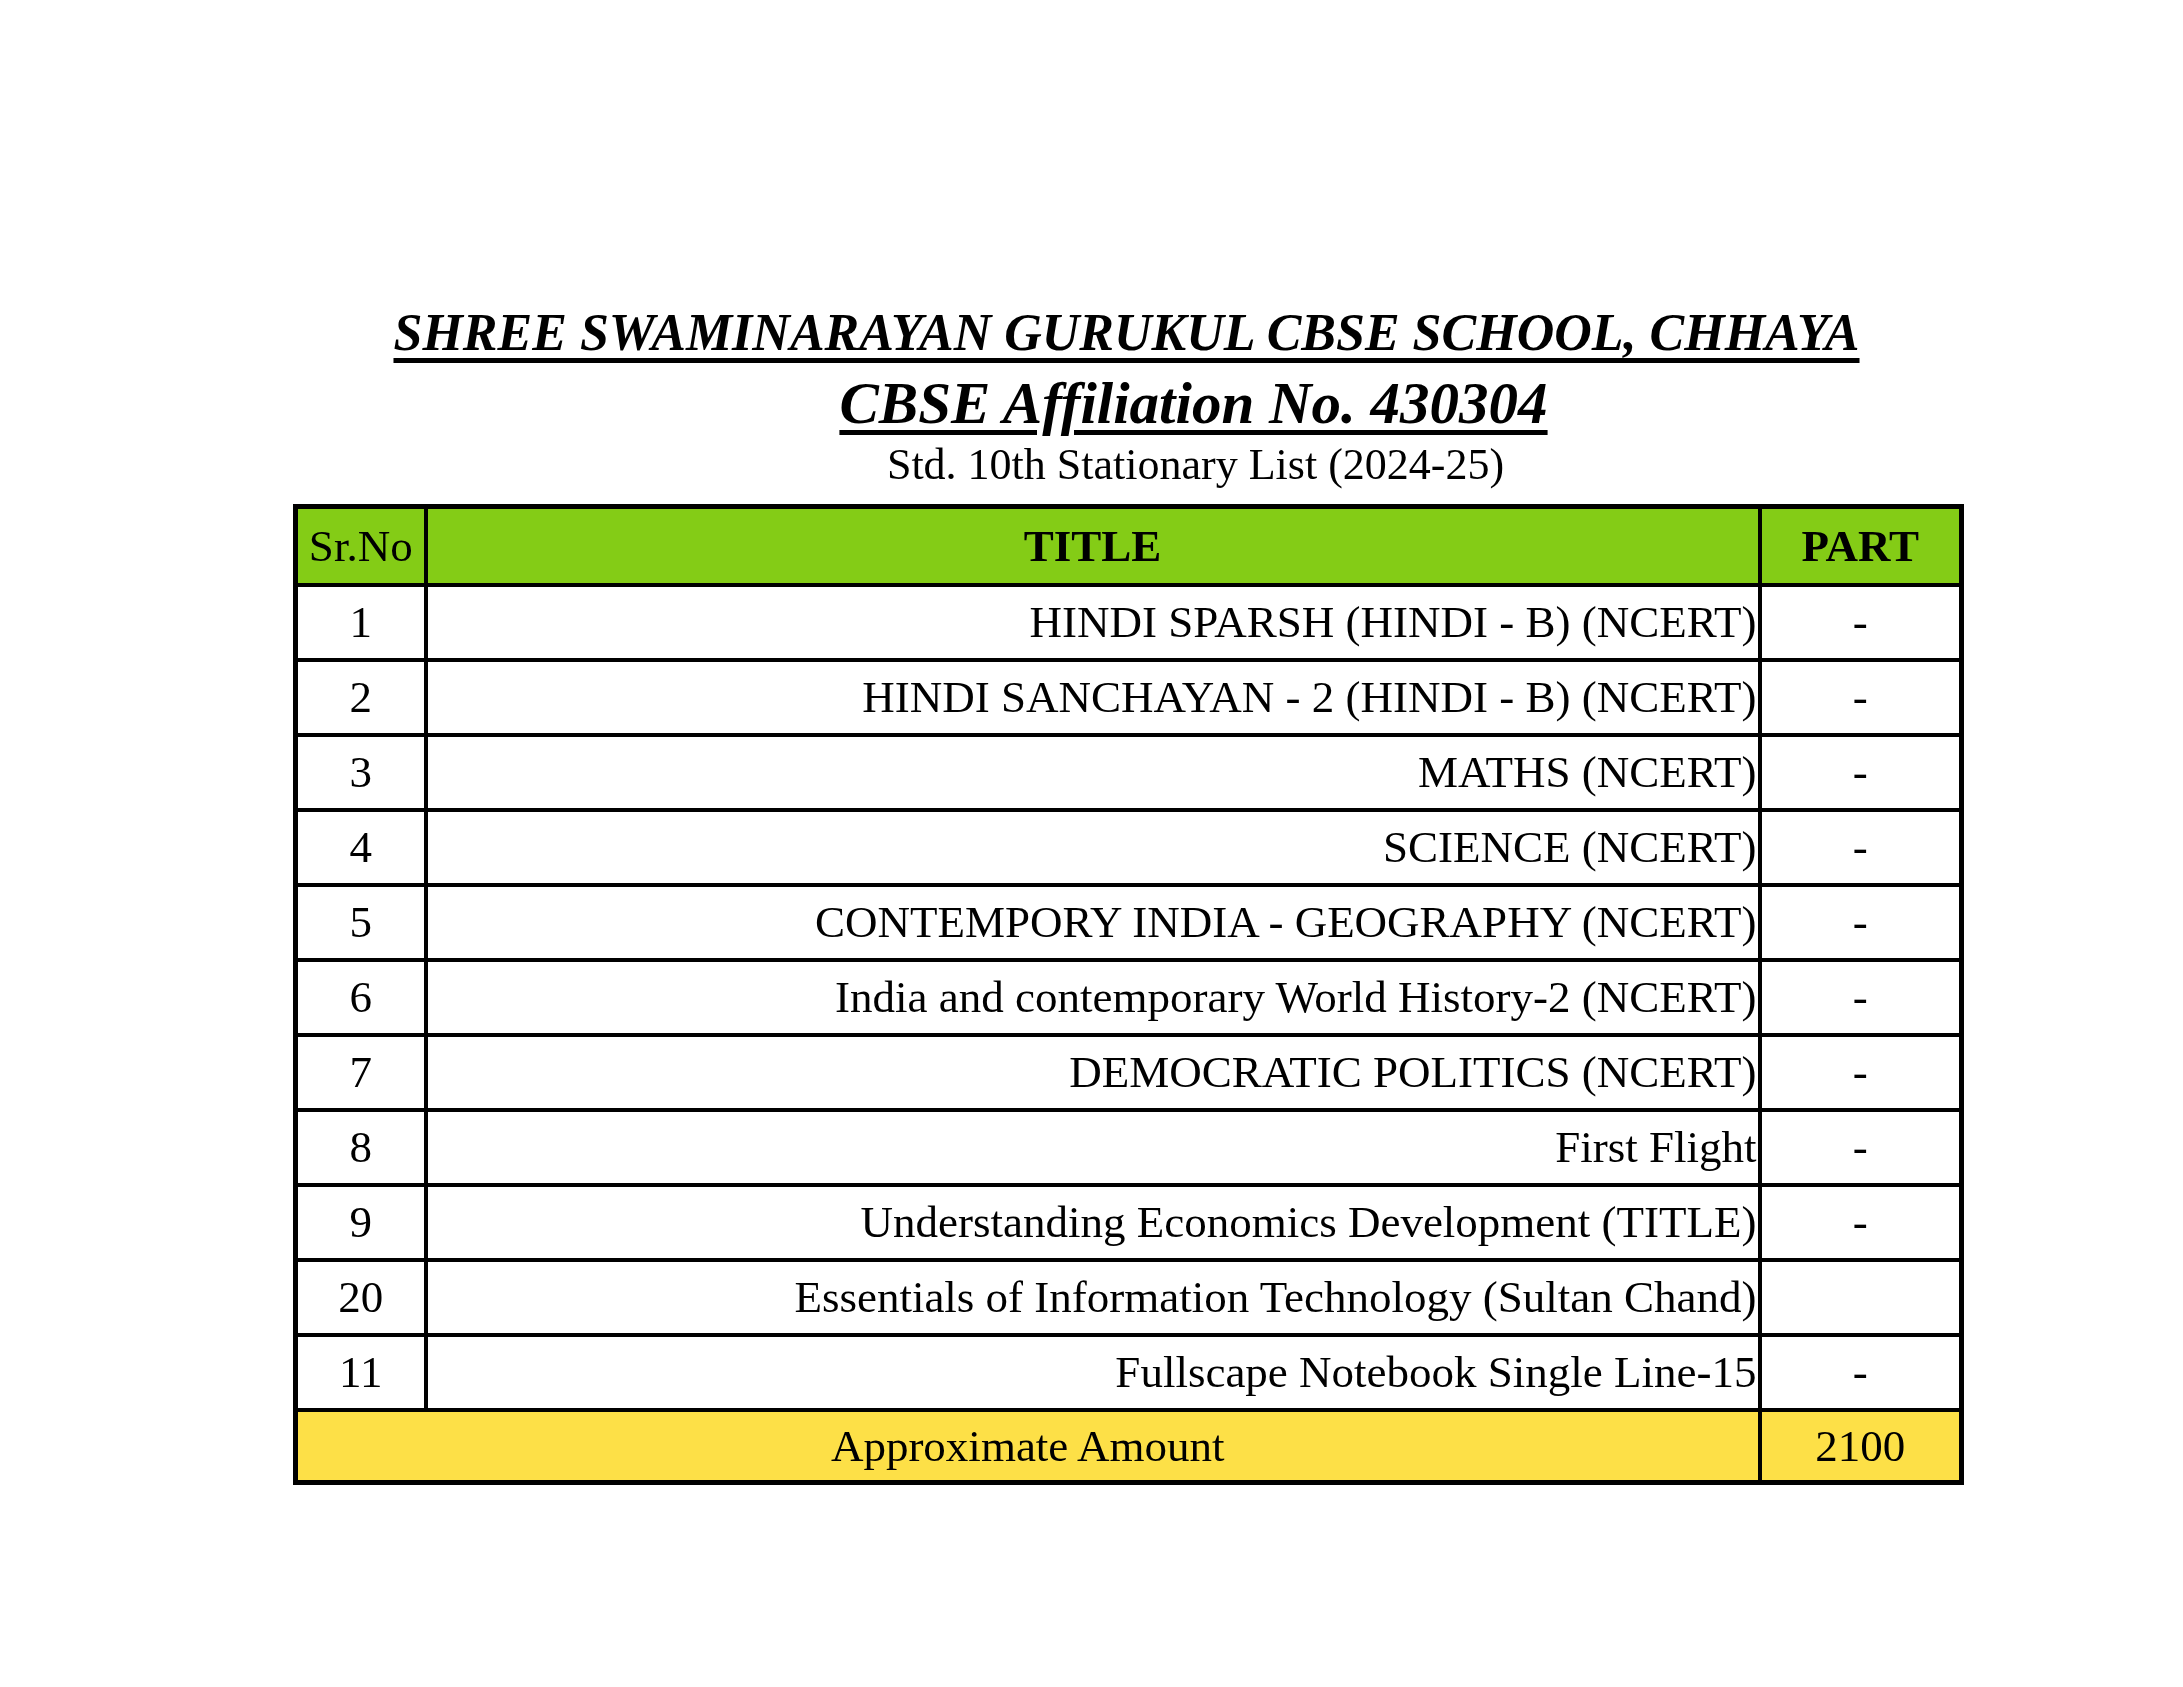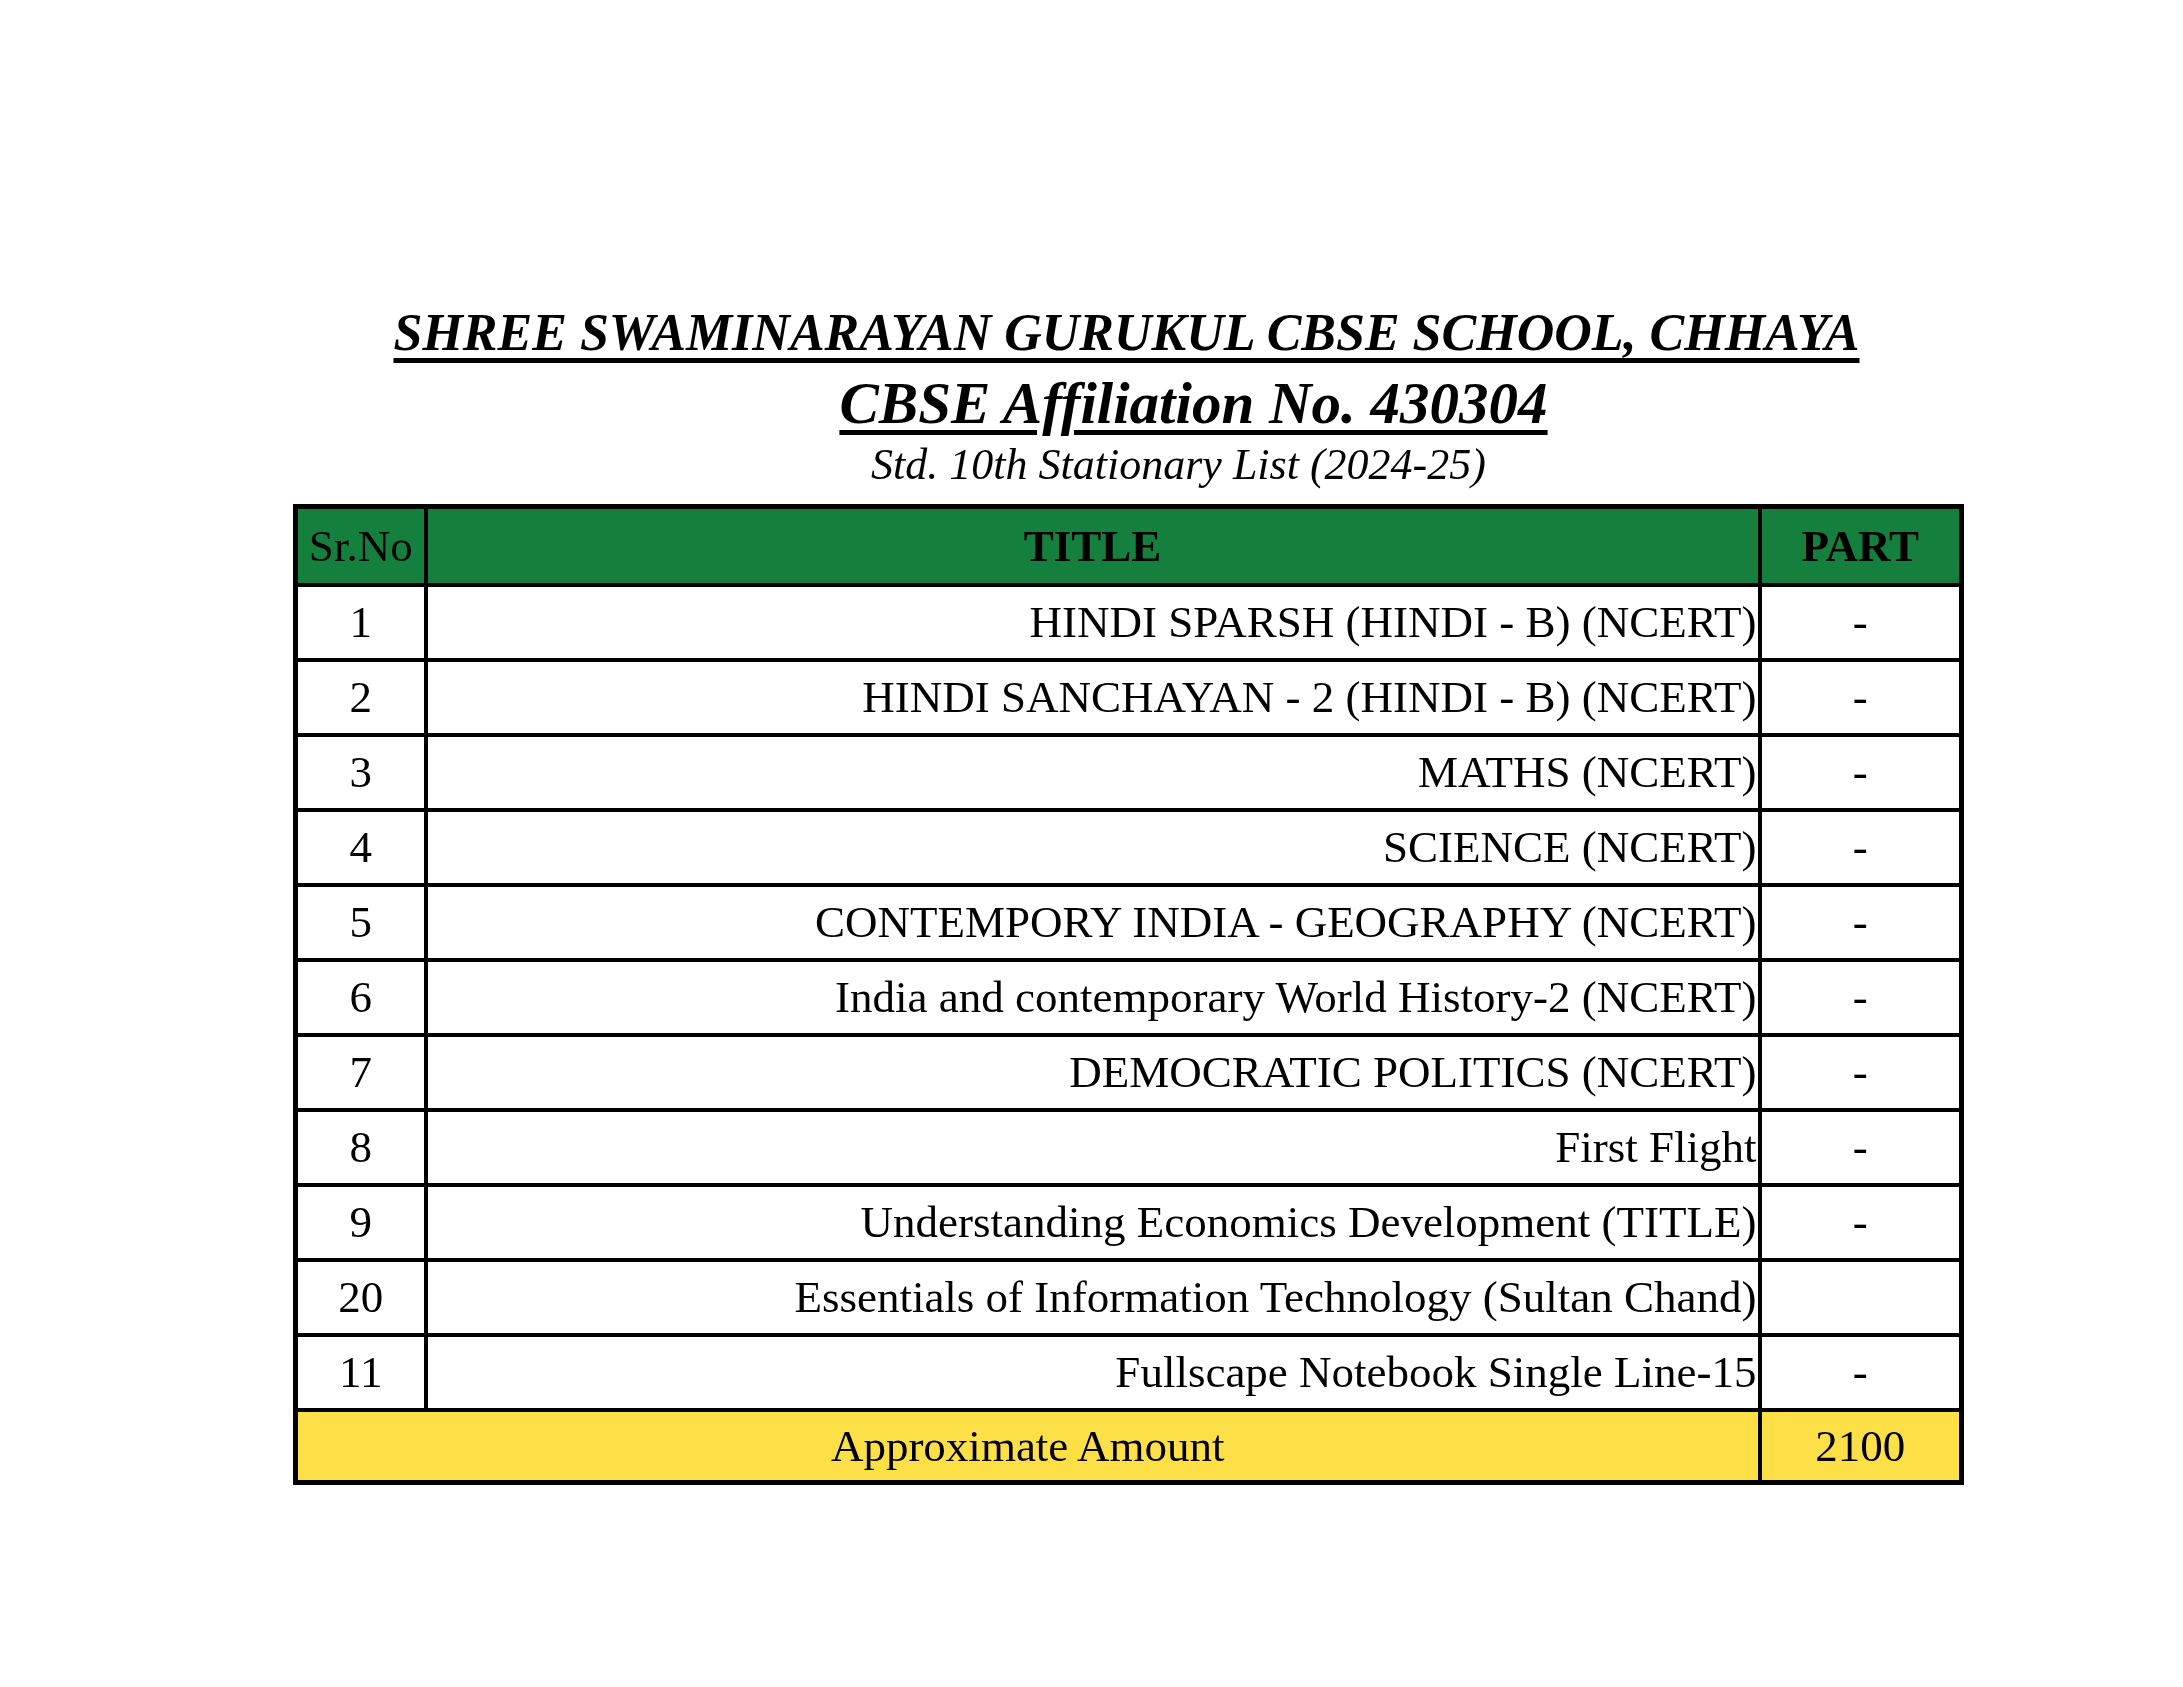--- a/index.html
+++ b/index.html
@@ -42,24 +42,23 @@
     left: 67px;
     font-size: 59px;
     font-weight: bold;
     font-style: italic;
     text-decoration: underline;
     text-decoration-thickness: 4.6px;
     text-underline-offset: 7.3px;
   }
   .t3 {
     top: 439px;
-    left: 52px;
+    left: 69px;
     font-size: 44px;
     font-weight: normal;
-    font-style: italic;
   }
   table.booklist {
     position: absolute;
     left: 0;
     top: 504px;
     width: 1667px;
     border-collapse: collapse;
     table-layout: fixed;
     border: 5.3px solid #000;
   }
@@ -67,21 +66,21 @@
   table.booklist td {
     border: 4px solid #000;
     font-size: 45px;
     overflow: hidden;
     white-space: nowrap;
   }
   table.booklist thead tr { height: 78px; }
   table.booklist tbody tr { height: 75px; }
   table.booklist tfoot tr { height: 73px; }
   .hdr {
-    background: #15803d;
+    background: #84cc16;
   }
   th.h-sr {
     font-weight: normal;
     text-align: center;
   }
   th.h-title, th.h-part {
     font-weight: bold;
     text-align: center;
   }
   td.sr   { text-align: center; }

